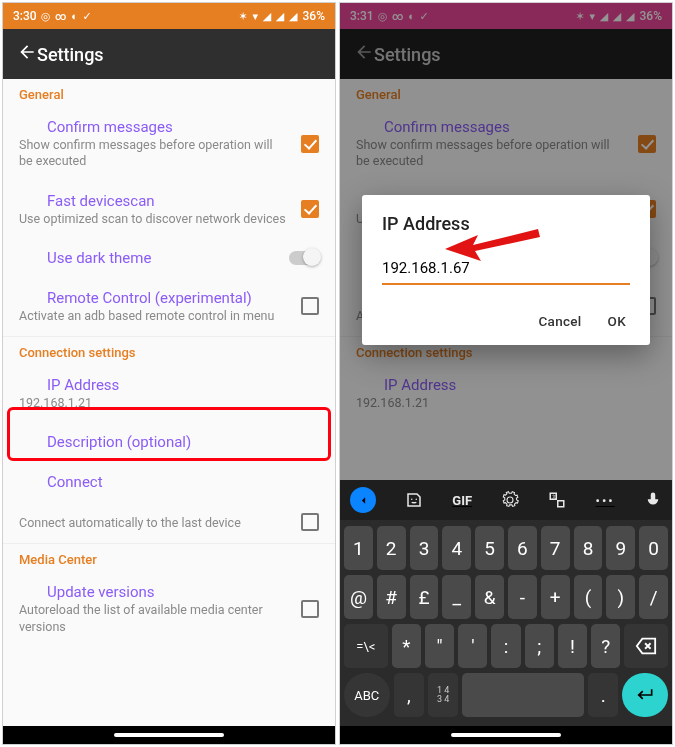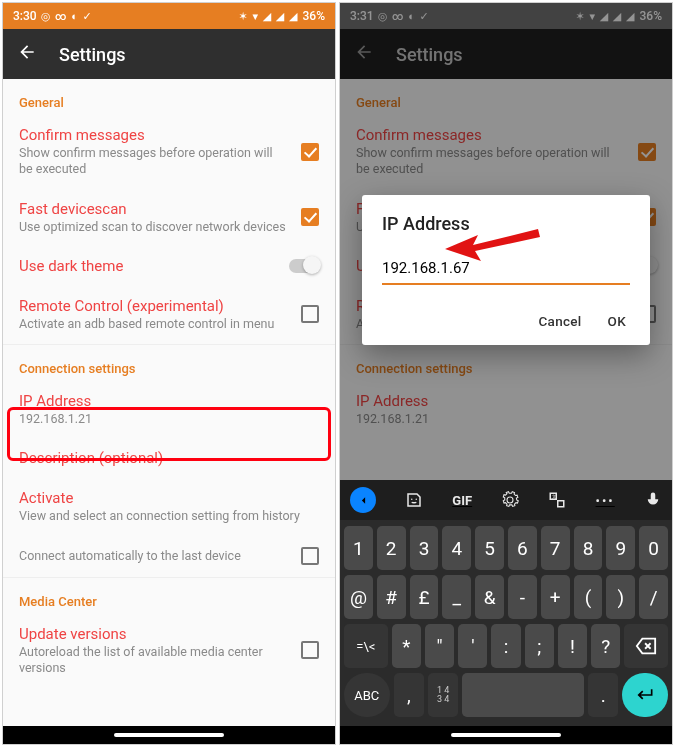--- a/index.html
+++ b/index.html
@@ -6,30 +6,30 @@
   body { background: #fff; width: 675px; height: 747px; overflow: hidden; position: relative; }
   .phones { display: flex; gap: 3px; padding: 2px; }
   .phone { width: 334px; height: 743px; border: 1px solid #d0d0d0; background: #fafafa; position: relative; overflow: hidden; }
 
   
   .status { height: 26px; background: #e67e22; display: flex; align-items: center; justify-content: space-between; padding: 0 10px; color: #fff; font-size: 12px; font-weight: 500; }
   .status .left, .status .right { display: flex; align-items: center; gap: 4px; }
   .status .glyphs { letter-spacing: 1px; font-size: 11px; }
 
   
-  .appbar { height: 50px; background: #2f2f2f; display: flex; align-items: center; padding: 0 14px; gap: 22px; }
+  .appbar { height: 50px; background: #2f2f2f; display: flex; align-items: center; padding: 0 14px; }
   .appbar .back svg { width: 20px; height: 20px; fill: #fff; }
   .appbar .title { color: #fff; font-size: 18px; font-weight: 500; }
 
   
   .list { background: #fafafa; }
-  .section { padding: 16px 16px 6px; font-size: 13px; font-weight: 500; color: #e67e22; }
+  .section { padding: 8px 16px 6px; font-size: 13px; font-weight: 500; color: #e67e22; }
   .row { padding: 10px 16px 12px; display: flex; align-items: center; justify-content: space-between; gap: 12px; background: #fafafa; }
   .row .texts { flex: 1; }
-  .row .title { font-size: 15px; color: #ef4444; }
+  .row .title { font-size: 15px; color: #8b5cf6; margin-left: 28px; }
   .row .sub { font-size: 12.5px; color: #8a8a8a; line-height: 1.3; margin-top: 1px; }
   .divider { height: 1px; background: #eee; }
 
   
   .chk { width: 18px; height: 18px; border: 2px solid #777; border-radius: 2px; flex-shrink: 0; }
   .chk.on { background: #e67e22; border-color: #e67e22; position: relative; }
   .chk.on::after { content: ""; position: absolute; left: 4px; top: 0px; width: 5px; height: 10px; border: solid #fff; border-width: 0 2.5px 2.5px 0; transform: rotate(42deg); }
   .switch { width: 30px; height: 14px; background: #ccc; border-radius: 14px; position: relative; flex-shrink: 0; }
   .switch::after { content: ""; position: absolute; top: -3px; left: 14px; width: 18px; height: 18px; background: #f5f5f5; border-radius: 50%; box-shadow: 0 1px 3px rgba(0,0,0,.3); }
 
@@ -141,22 +141,21 @@
       </div>
 
       <div class="row">
         <div class="texts">
           <div class="title">Description (optional)</div>
         </div>
       </div>
 
       <div class="row">
         <div class="texts">
-          <div class="title">Activate</div>
-          <div class="sub">View and select an connection setting from history</div>
+          <div class="title">Connect</div>
         </div>
       </div>
 
       <div class="row">
         <div class="texts">
           <div class="sub">Connect automatically to the last device</div>
         </div>
         <div class="chk"></div>
       </div>
 
@@ -173,21 +172,21 @@
     </div>
 
     <div class="redbox" style="left:4px;top:404px;width:324px;height:54px;"></div>
 
     <div class="nav" style="position:absolute;bottom:0;left:0;right:0;">
       <div class="pill"></div>
     </div>
   </div>
 
   <div class="phone">
-    <div class="status" style="background:#737373;justify-content:space-between;">
+    <div class="status" style="background:#ec4899;justify-content:space-between;">
       <div class="left">
         <span>3:31</span>
         <span class="glyphs">◎ ∞ ◐ ✓</span>
       </div>
       <div class="right">
         <span class="glyphs">✶ ▾ ◢ ◢ ◢</span>
         <span>36%</span>
       </div>
     </div>
 

